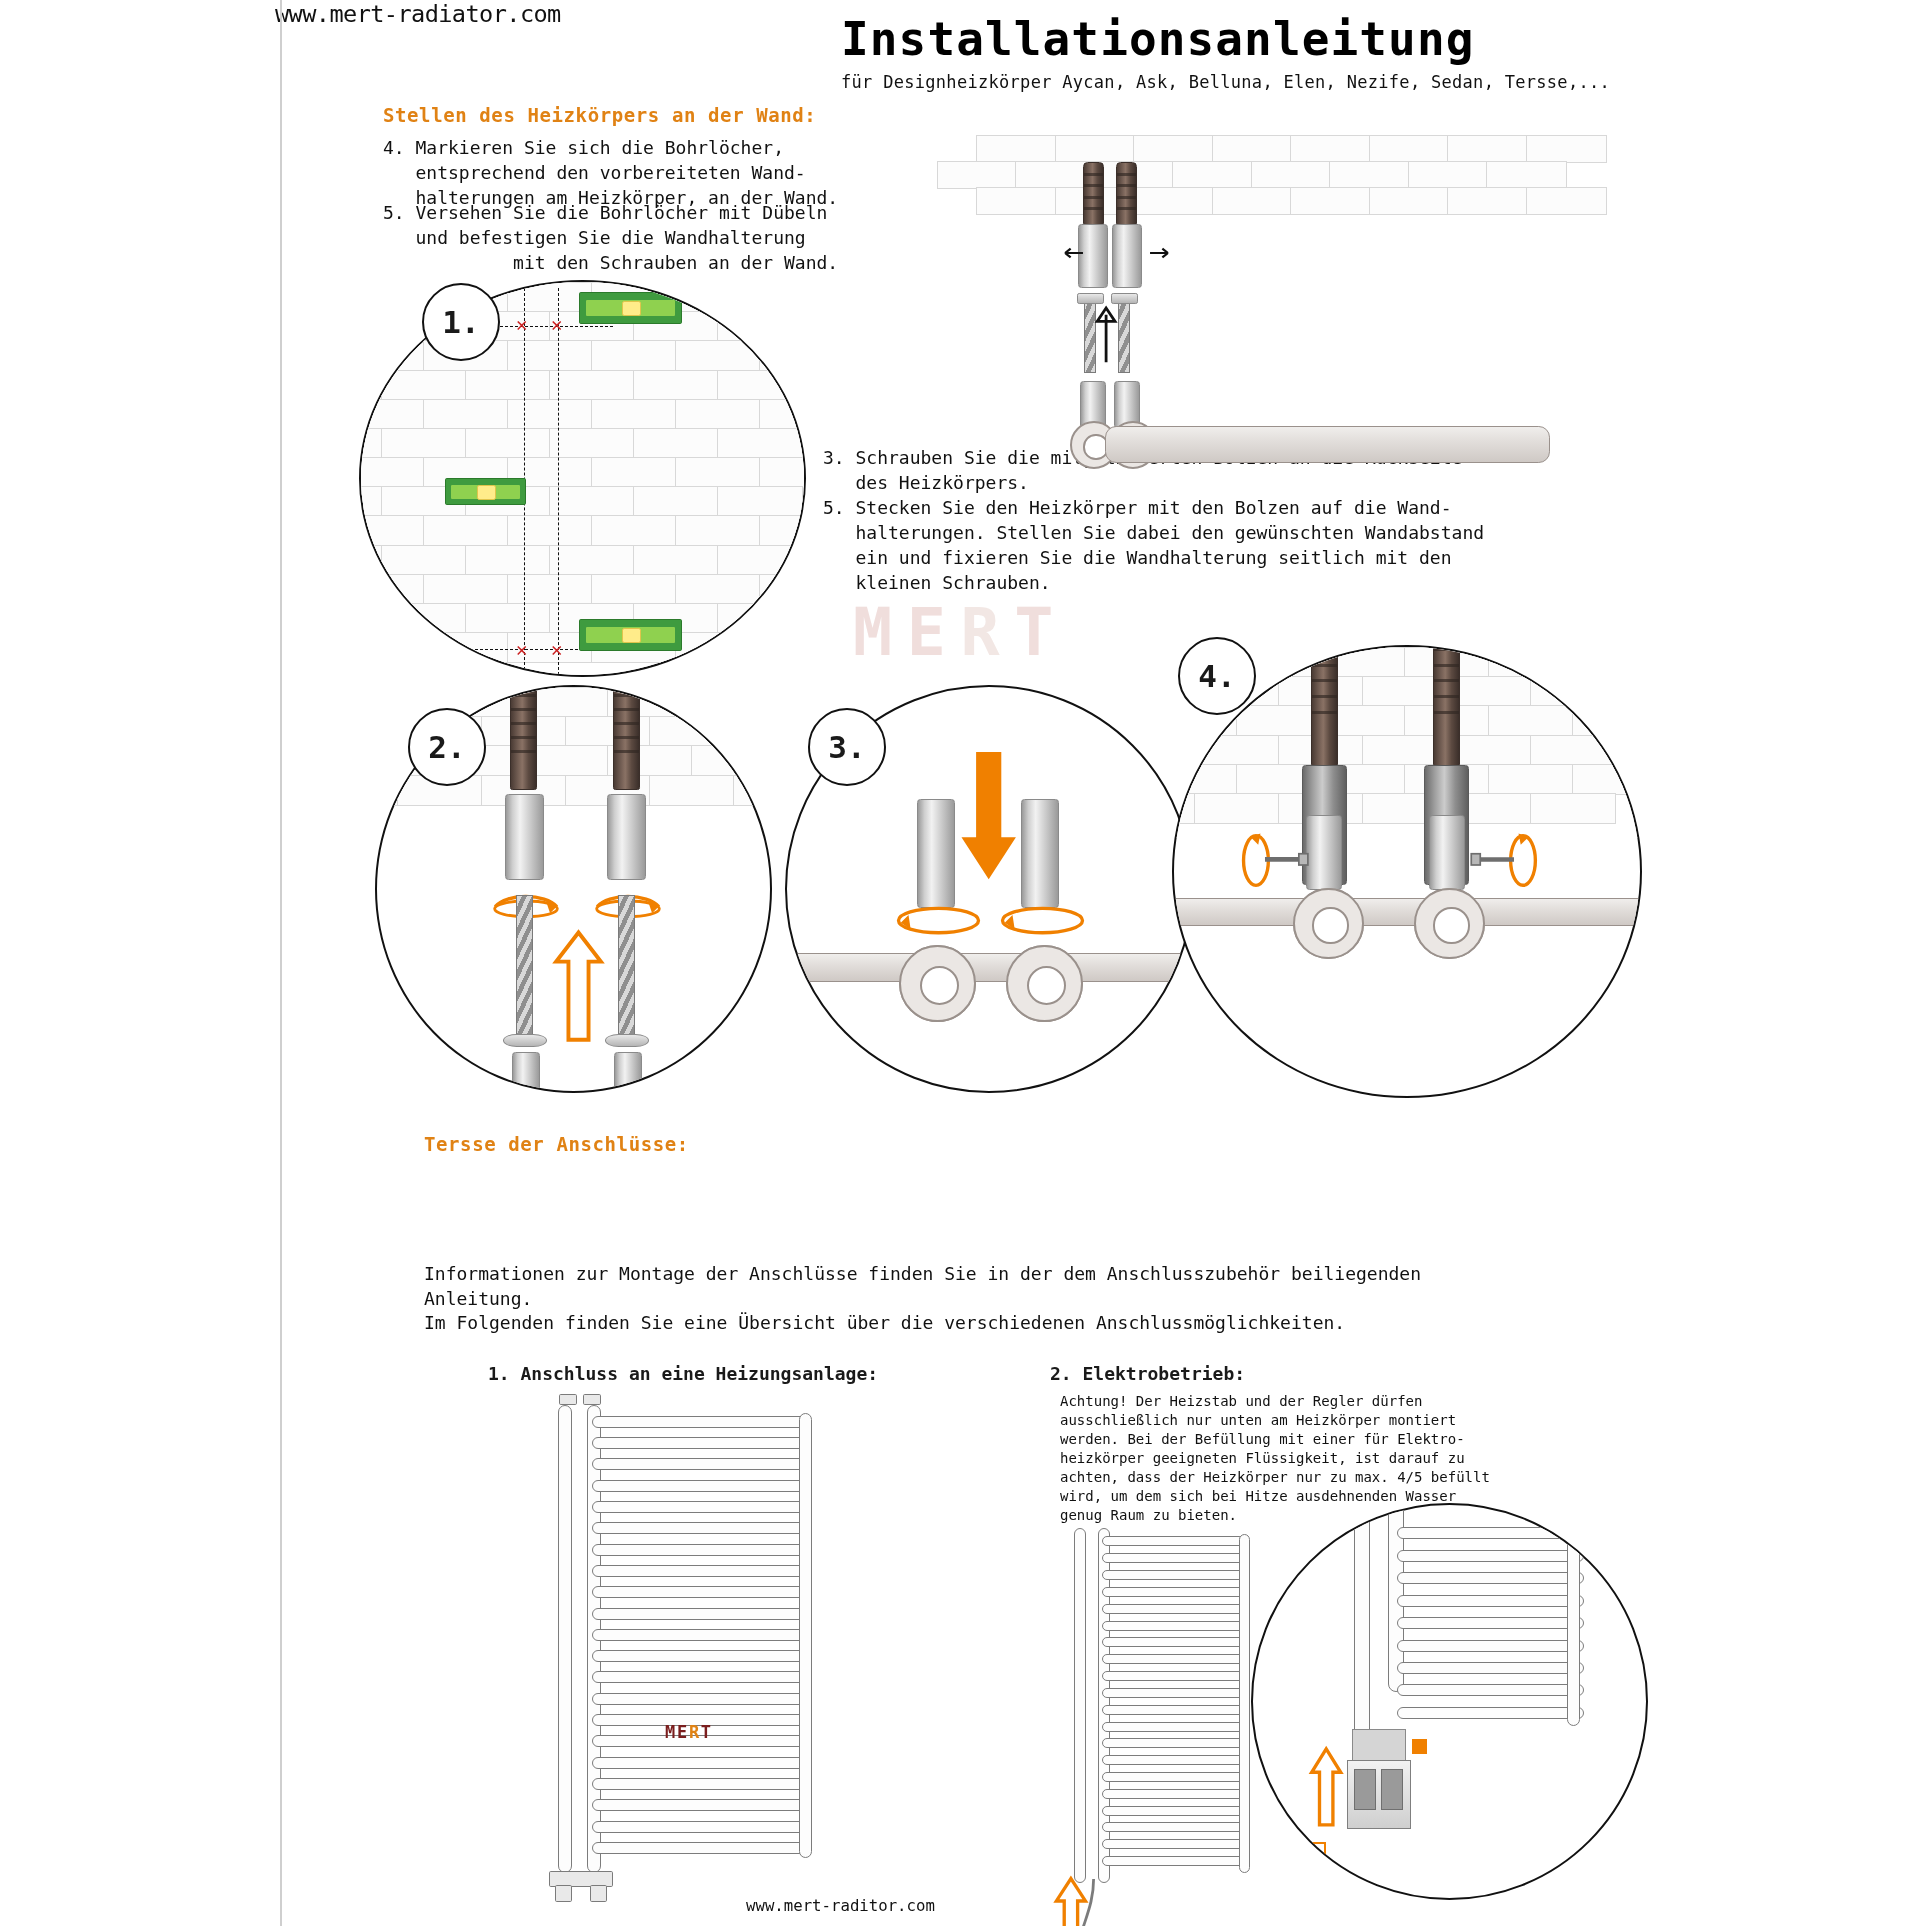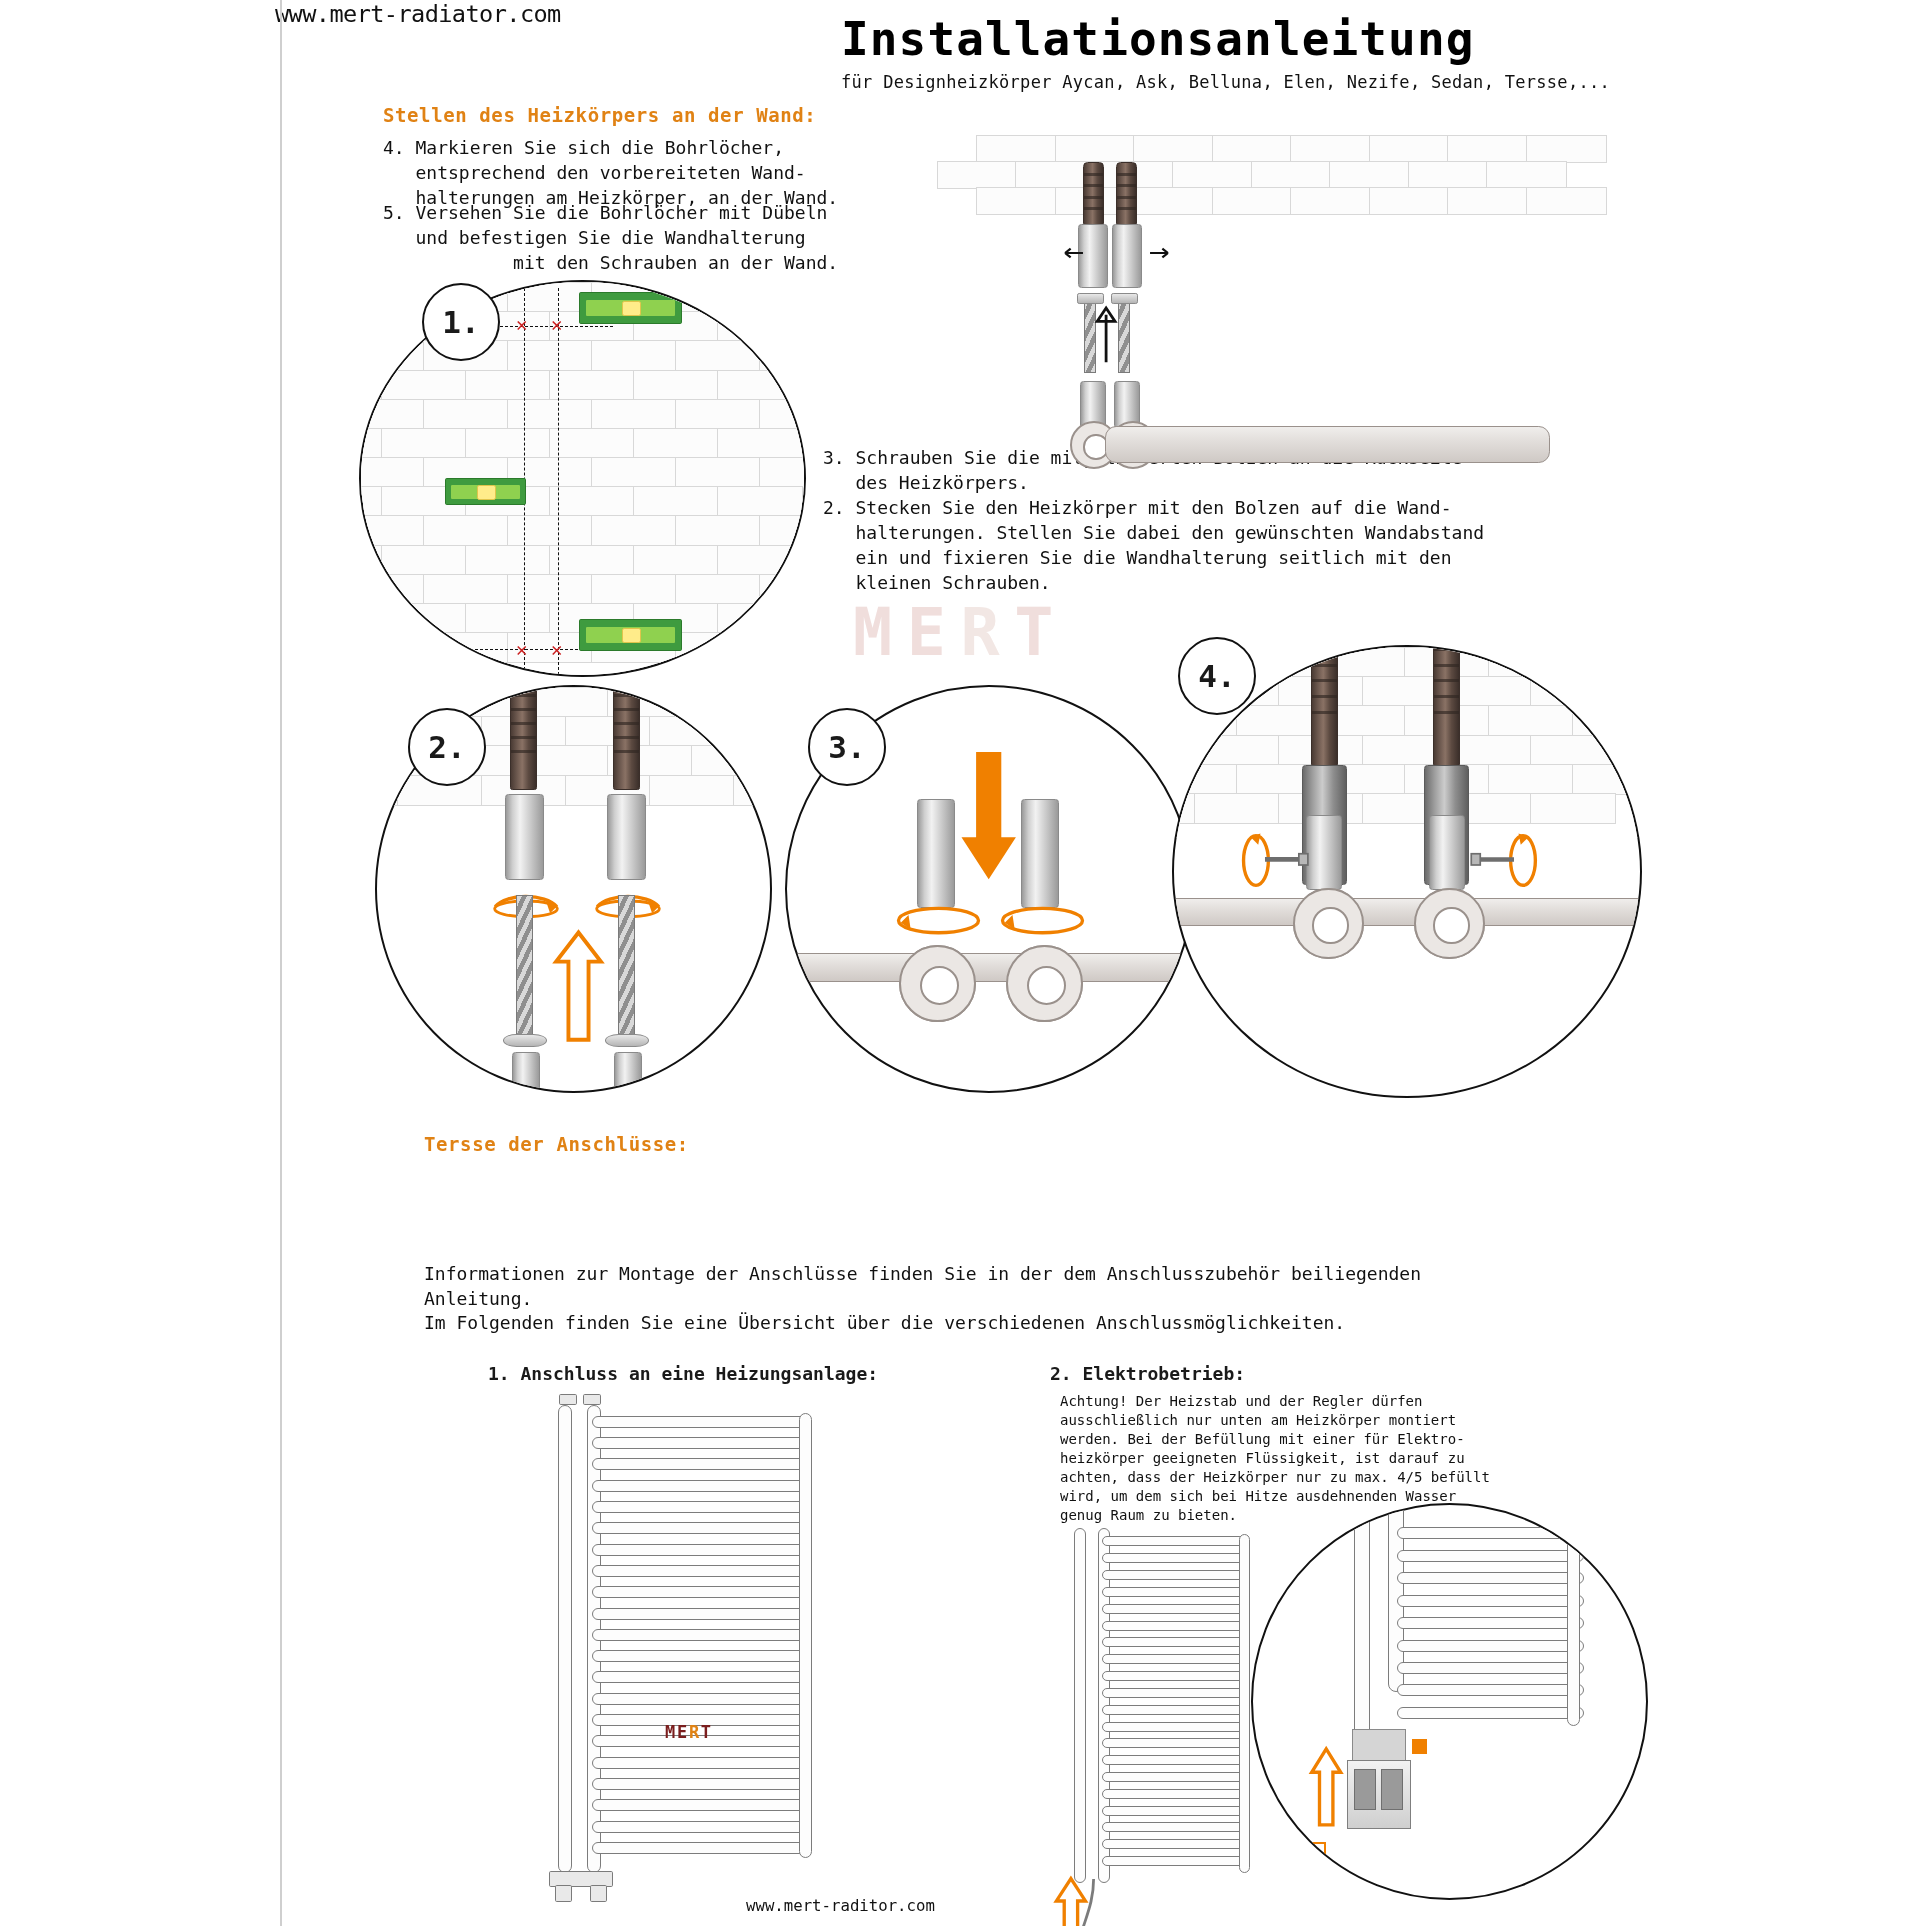--- a/index.html
+++ b/index.html
@@ -86,21 +86,21 @@
 
   <div class="abs sec-head mono" style="left:383px;top:104px;">Stellen des Heizkörpers an der Wand:</div>
   <div class="abs body-txt mono" style="left:383px;top:135px;">4. Markieren Sie sich die Bohrlöcher,
    entsprechend den vorbereiteten Wand-
    halterungen am Heizkörper, an der Wand.</div>
   <div class="abs body-txt mono" style="left:383px;top:200px;">5. Versehen Sie die Bohrlöcher mit Dübeln
    und befestigen Sie die Wandhalterung
             mit den Schrauben an der Wand.</div>
   <div class="abs body-txt mono" style="left:823px;top:445px;">3. Schrauben Sie die mitgelieferten Bolzen an die Rückseite
    des Heizkörpers.</div>
-  <div class="abs body-txt mono" style="left:823px;top:495px;">2. Stecken Sie den Heizkörper mit den Bolzen auf die Wand-
+  <div class="abs body-txt mono" style="left:823px;top:495px;">5. Stecken Sie den Heizkörper mit den Bolzen auf die Wand-
    halterungen. Stellen Sie dabei den gewünschten Wandabstand
    ein und fixieren Sie die Wandhalterung seitlich mit den
    kleinen Schrauben.</div>
 
   <div class="abs" id="top-wall-illu" style="left:976px;top:135px;width:589px;height:303px;">
 
     <div class="brickwall" style="left:0;top:0;width:589px;height:79px;">
       <div class="brick" style="left:0;top:0;width:79px;height:26px;"></div>
       <div class="brick" style="left:79px;top:0;width:79px;height:26px;"></div>
       <div class="brick" style="left:157px;top:0;width:79px;height:26px;"></div>

